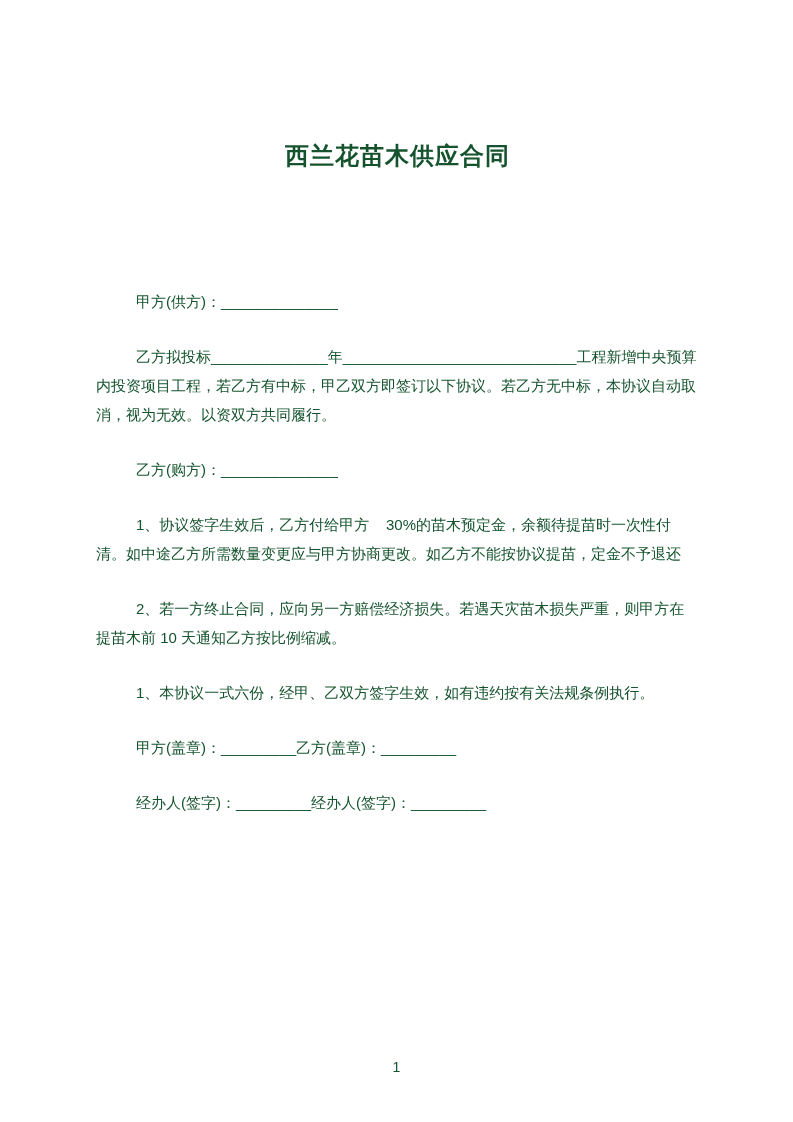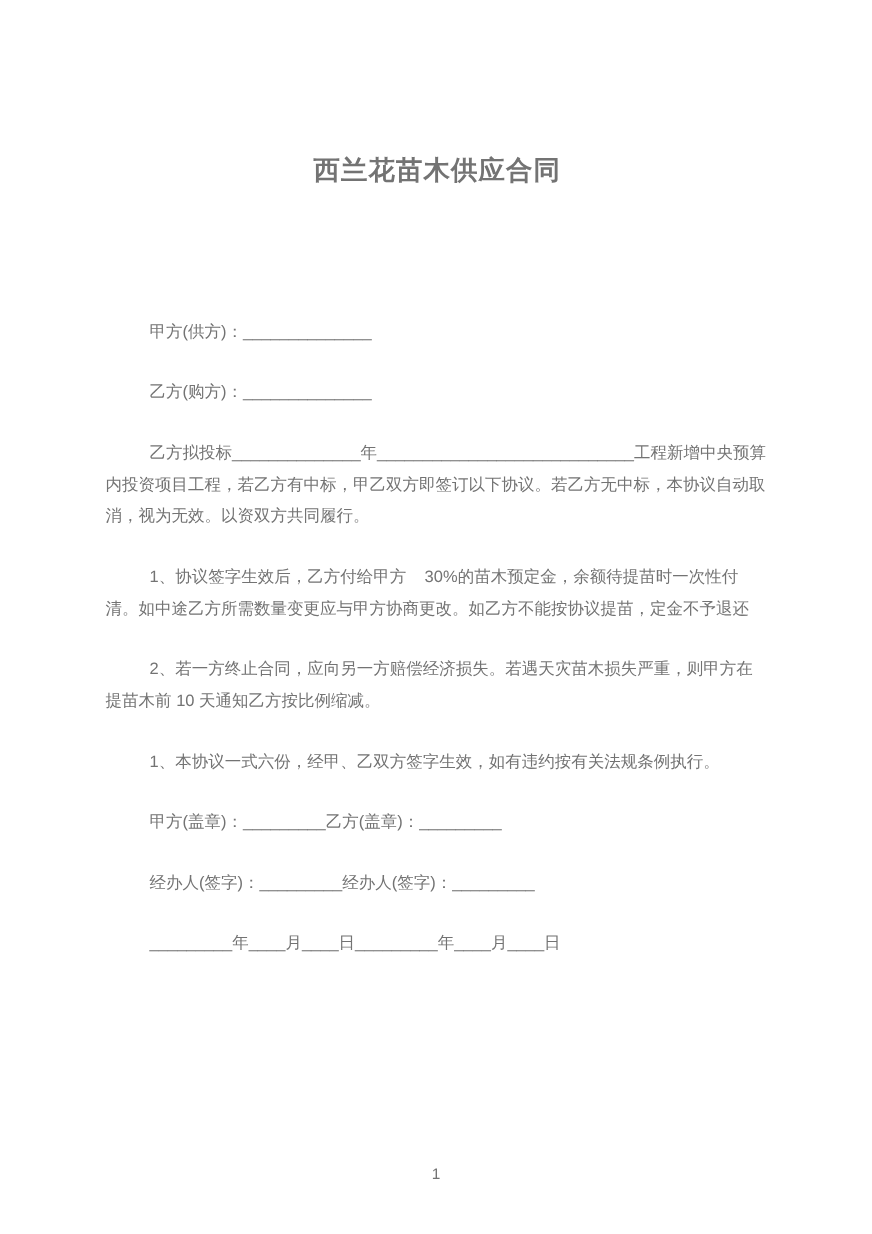--- a/index.html
+++ b/index.html
@@ -6,21 +6,21 @@
     margin: 0;
     padding: 0;
     background: #ffffff;
   }
   .page {
     position: relative;
     width: 793px;
     height: 1122px;
     margin: 0 auto;
     background: #ffffff;
-    color: #737373;
+    color: #14532d;
     font-family: "Liberation Sans", sans-serif;
     box-sizing: border-box;
     padding: 140px 94px 0 96px;
     overflow: hidden;
   }
   .doc-title {
     font-size: 24px;
     font-weight: bold;
     text-align: center;
     line-height: 31px;
@@ -51,33 +51,32 @@
 </style>
 </head>
 <body>
 
 <div class="page">
 
   <h1 class="doc-title">西兰花苗木供应合同</h1>
 
   <p class="para">甲方(供方)：______________</p>
 
+  <p class="para">乙方拟投标______________年____________________________工程新增中央预算内投资项目工程，若乙方有中标，甲乙双方即签订以下协议。若乙方无中标，本协议自动取消，视为无效。以资双方共同履行。</p>
+
   <p class="para">乙方(购方)：______________</p>
-
-  <p class="para">乙方拟投标______________年____________________________工程新增中央预算内投资项目工程，若乙方有中标，甲乙双方即签订以下协议。若乙方无中标，本协议自动取消，视为无效。以资双方共同履行。</p>
 
   <p class="para">1、协议签字生效后，乙方付给甲方    30%的苗木预定金，余额待提苗时一次性付清。如中途乙方所需数量变更应与甲方协商更改。如乙方不能按协议提苗，定金不予退还</p>
 
   <p class="para">2、若一方终止合同，应向另一方赔偿经济损失。若遇天灾苗木损失严重，则甲方在提苗木前 10 天通知乙方按比例缩减。</p>
 
 
   <p class="para">1、本协议一式六份，经甲、乙双方签字生效，如有违约按有关法规条例执行。</p>
 
 
   <p class="para">甲方(盖章)：_________乙方(盖章)：_________</p>
 
   <p class="para">经办人(签字)：_________经办人(签字)：_________</p>
 
-  <p class="para last">_________年____月____日_________年____月____日</p>
 
   <div class="page-number">1</div>
 
 </div>
 
 </body></html>

